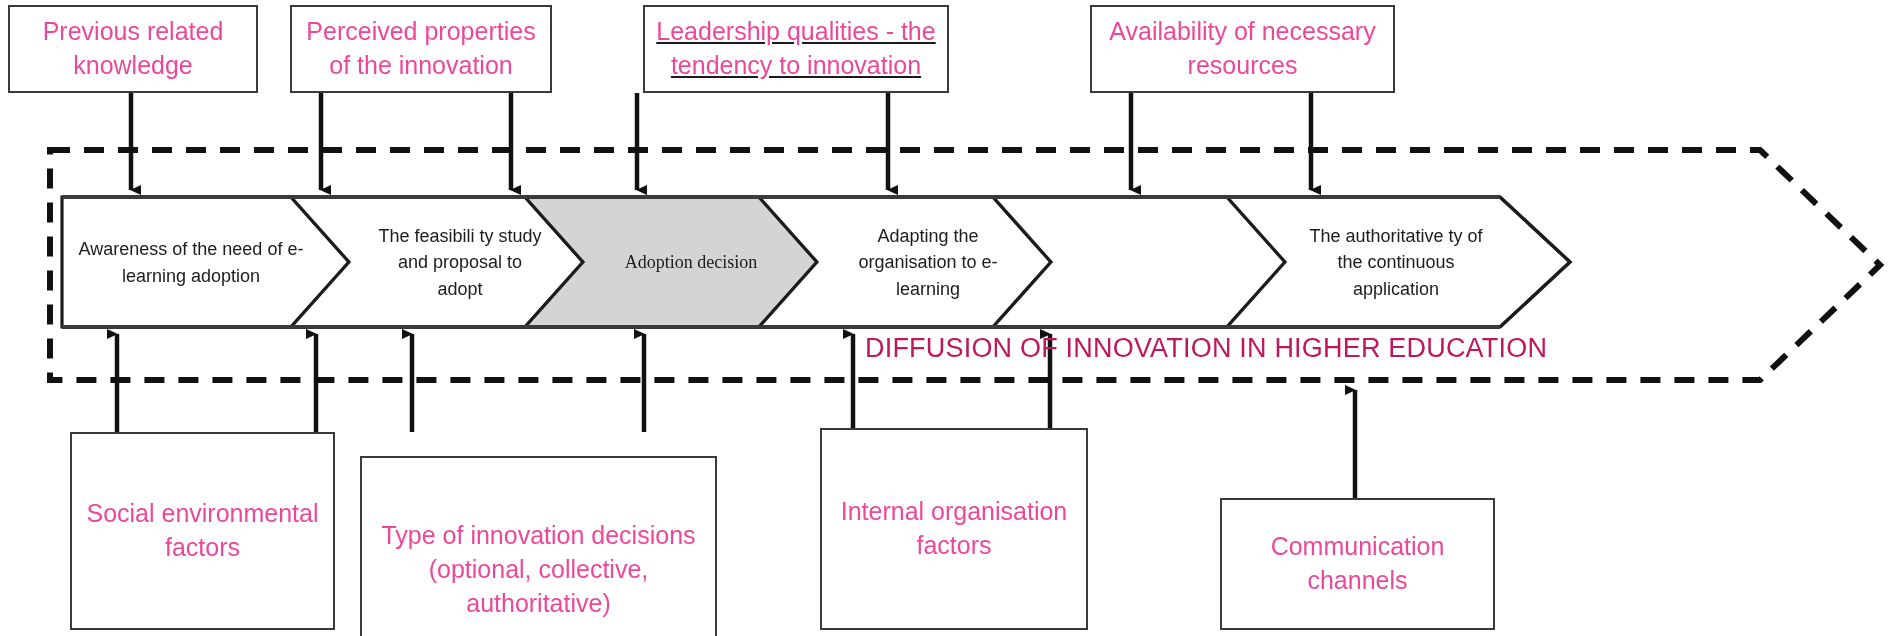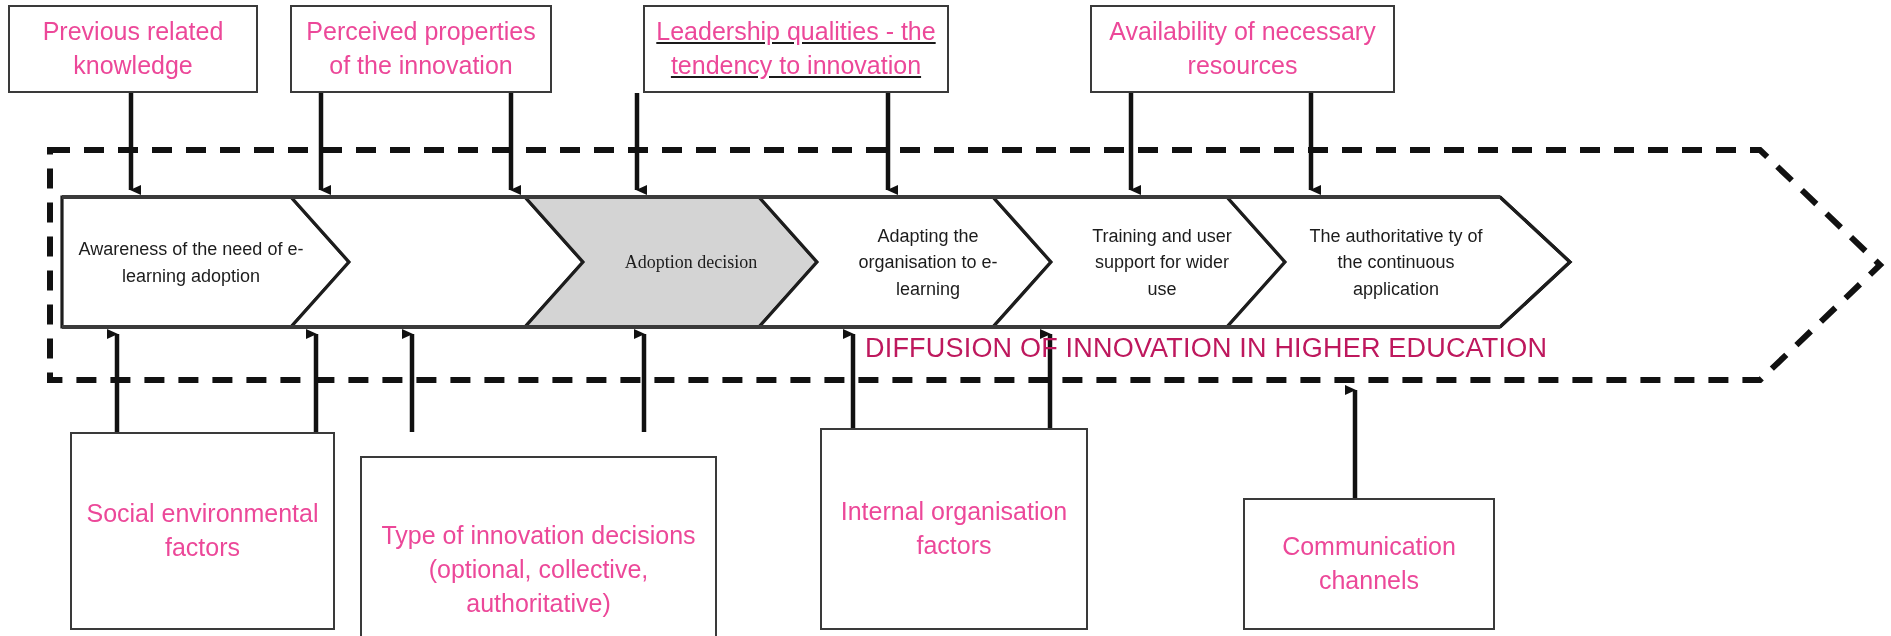--- a/index.html
+++ b/index.html
@@ -141,32 +141,32 @@
 
   <div class="factor-box" style="left:1090px; top:5px; width:305px; height:88px;">
     <span class="factor-label">Availability of necessary
 resources</span>
   </div>
 
   <div class="stage-label" style="left:66px;  top:210px; width:250px; height:105px;">
     <span>Awareness of the need of  e-
 learning  adoption</span>
   </div>
+  <div class="stage-label" style="left:360px; top:210px; width:200px; height:105px;">
+    <span>The feasibili ty study
+and proposal to
+adopt</span>
+  </div>
   <div class="stage-label" style="left:586px; top:210px; width:210px; height:105px;font-family:Liberation Serif, serif;">
     <span>Adoption decision</span>
   </div>
   <div class="stage-label" style="left:828px; top:210px; width:200px; height:105px;">
     <span>Adapting the
 organisation to e-
 learning</span>
-  </div>
-  <div class="stage-label" style="left:1062px; top:210px; width:200px; height:105px;">
-    <span>Training and user
-support for wider
-use</span>
   </div>
   <div class="stage-label" style="left:1296px; top:210px; width:200px; height:105px;">
     <span>The authoritative ty of
 the continuous
 application</span>
   </div>
 
   <div class="band-caption" style="left:865px; top:333px;">DIFFUSION OF INNOVATION IN HIGHER EDUCATION</div>
 
   <div class="factor-box" style="left:70px; top:432px; width:265px; height:198px;">
@@ -177,17 +177,17 @@
   <div class="factor-box" style="left:360px; top:456px; width:357px; height:228px;">
     <span class="factor-label">Type of innovation decisions
 (optional, collective, authoritative)</span>
   </div>
 
   <div class="factor-box" style="left:820px; top:428px; width:268px; height:202px;">
     <span class="factor-label">Internal organisation
 factors</span>
   </div>
 
-  <div class="factor-box" style="left:1220px; top:498px; width:252px; height:132px;margin-left:23px;">
+  <div class="factor-box" style="left:1220px; top:498px; width:275px; height:132px;">
     <span class="factor-label">Communication channels</span>
   </div>
 
 </div>
 
 </body></html>

